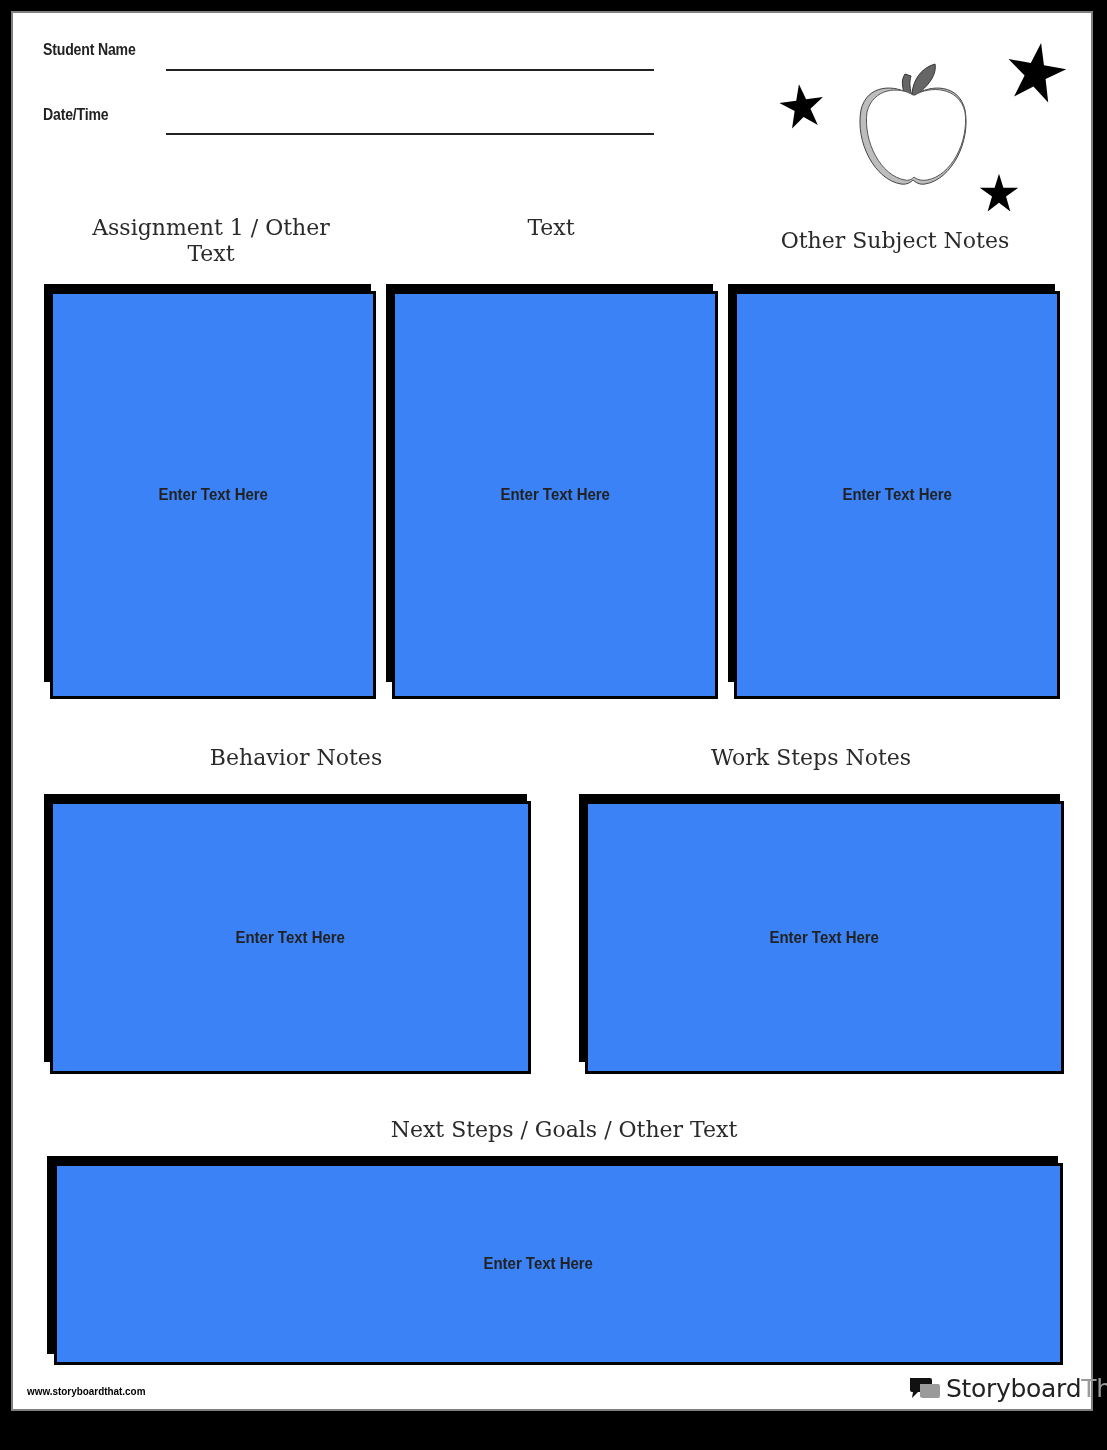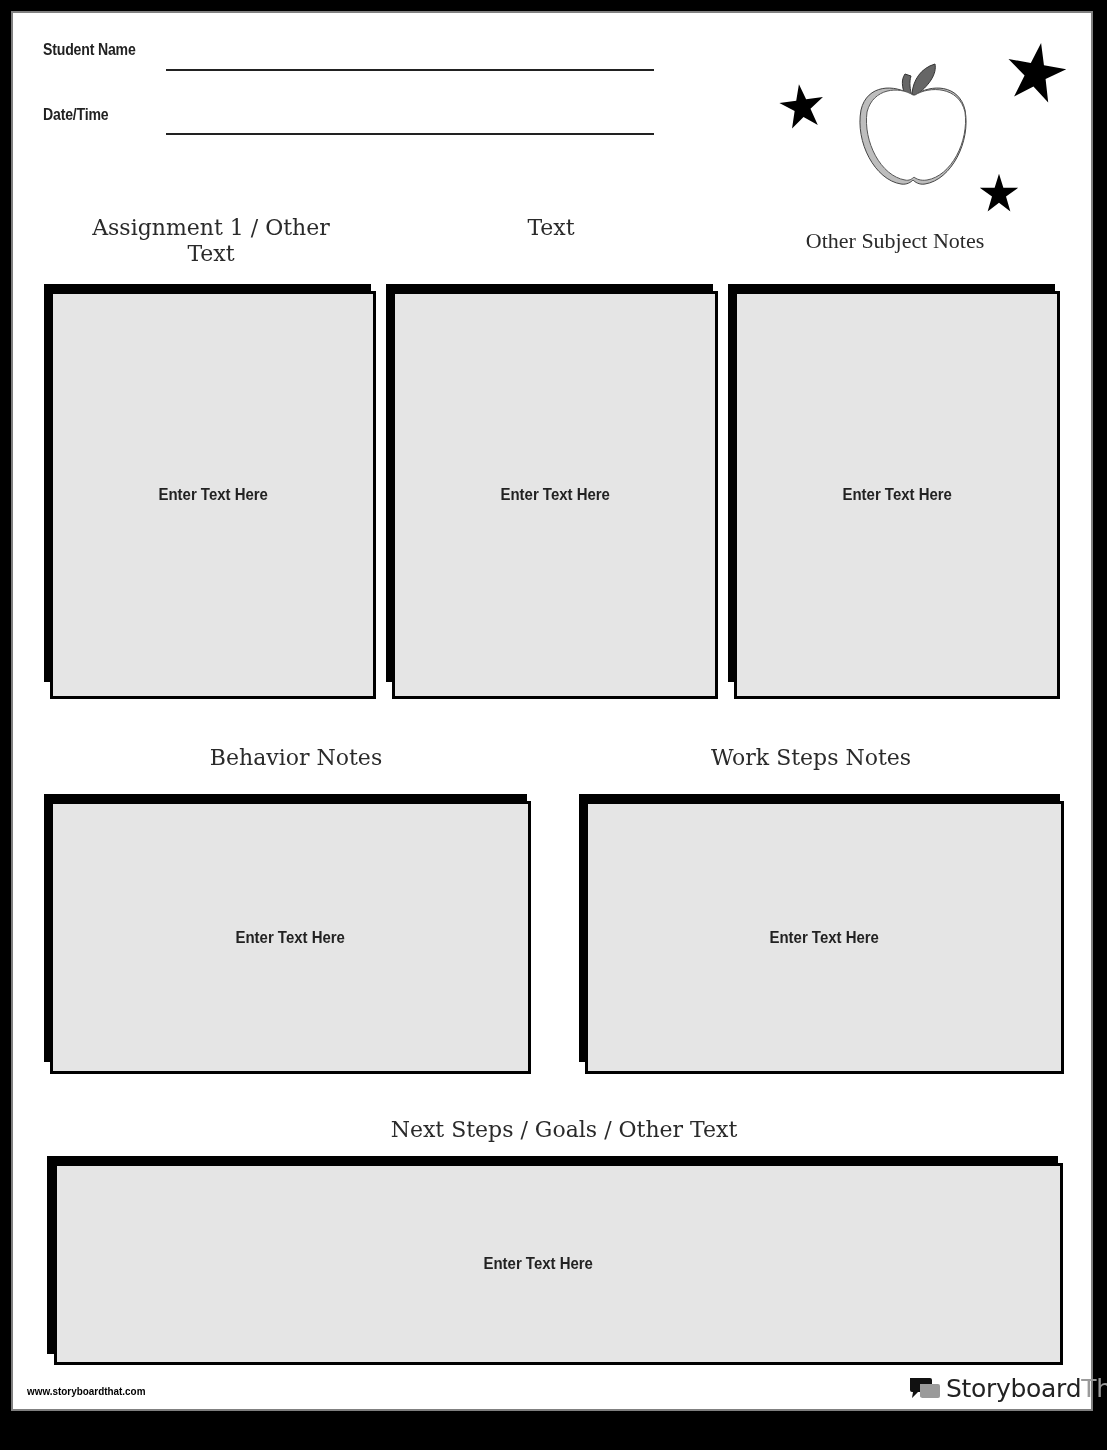--- a/index.html
+++ b/index.html
@@ -3,21 +3,21 @@
 <meta charset="utf-8">
 <style>
   html, body { margin:0; padding:0; }
   body { width:1107px; height:1450px; background:#000; position:relative; overflow:hidden; }
   .page { position:absolute; left:11px; top:11px; width:1082px; height:1400px; background:#fff; border:2px solid #808080; box-sizing:border-box; }
   .abs { position:absolute; }
   .label { font-family:"Liberation Sans", sans-serif; font-weight:bold; font-size:16px; color:#222; transform:scaleX(0.88); transform-origin:left center; letter-spacing:-0.2px; }
   .line { height:0; border-top:2px solid #222; }
   .heading { font-family:"DejaVu Serif", serif; font-size:22px; color:#2a2a2a; text-align:center; line-height:26px; }
   .back { position:absolute; background:#000; }
-  .front { position:absolute; border:3px solid #000; background:#e5e5e5; box-sizing:border-box; display:flex; align-items:center; justify-content:center; }
+  .front { position:absolute; border:3px solid #000; background:#3b82f6; box-sizing:border-box; display:flex; align-items:center; justify-content:center; }
   .front span { font-family:"Liberation Sans", sans-serif; font-weight:bold; font-size:17px; color:#222; transform:scaleX(0.88); display:inline-block; }
   .footer-url { font-family:"Liberation Sans", sans-serif; font-weight:bold; font-size:11px; color:#000; transform:scaleX(0.9); transform-origin:left center; }
   .brand { font-family:"DejaVu Sans", sans-serif; font-size:25px; color:#222; letter-spacing:-0.3px; }
   .brand .that { color:#9a9a9a; }
 </style>
 </head>
 <body>
 
 <div class="page"></div>
 
@@ -42,21 +42,21 @@
   <path d="M58 33 C44 24 18 26 12 50 C8 80 26 114 50 118 C54 119 57 117 59 115 C61 117 66 119 72 118 C96 114 114 80 110 50 C104 24 74 24 60 33 Z" fill="#fff" stroke="#555" stroke-width="1"></path>
 </svg>
 
 <div class="abs heading" style="left:50px;top:215px;width:322px;">
   <div>Assignment 1 / Other</div>
   <div>Text</div>
 </div>
 <div class="abs heading" style="left:392px;top:215px;width:318px;">
   <div>Text</div>
 </div>
-<div class="abs heading" style="left:734px;top:228px;width:322px;font-family:Liberation Serif, serif;">Other Subject Notes</div>
+<div class="abs heading" style="left:734px;top:228px;width:322px;">Other Subject Notes</div>
 
 <div class="back" style="left:44px;top:284px;width:327px;height:8px;"></div>
 <div class="back" style="left:44px;top:284px;width:8px;height:398px;"></div>
 <div class="front" style="left:50px;top:291px;width:326px;height:408px;">
   <span>Enter Text Here</span>
 </div>
 
 <div class="back" style="left:386px;top:284px;width:327px;height:8px;"></div>
 <div class="back" style="left:386px;top:284px;width:8px;height:398px;"></div>
 <div class="front" style="left:392px;top:291px;width:326px;height:408px;">

